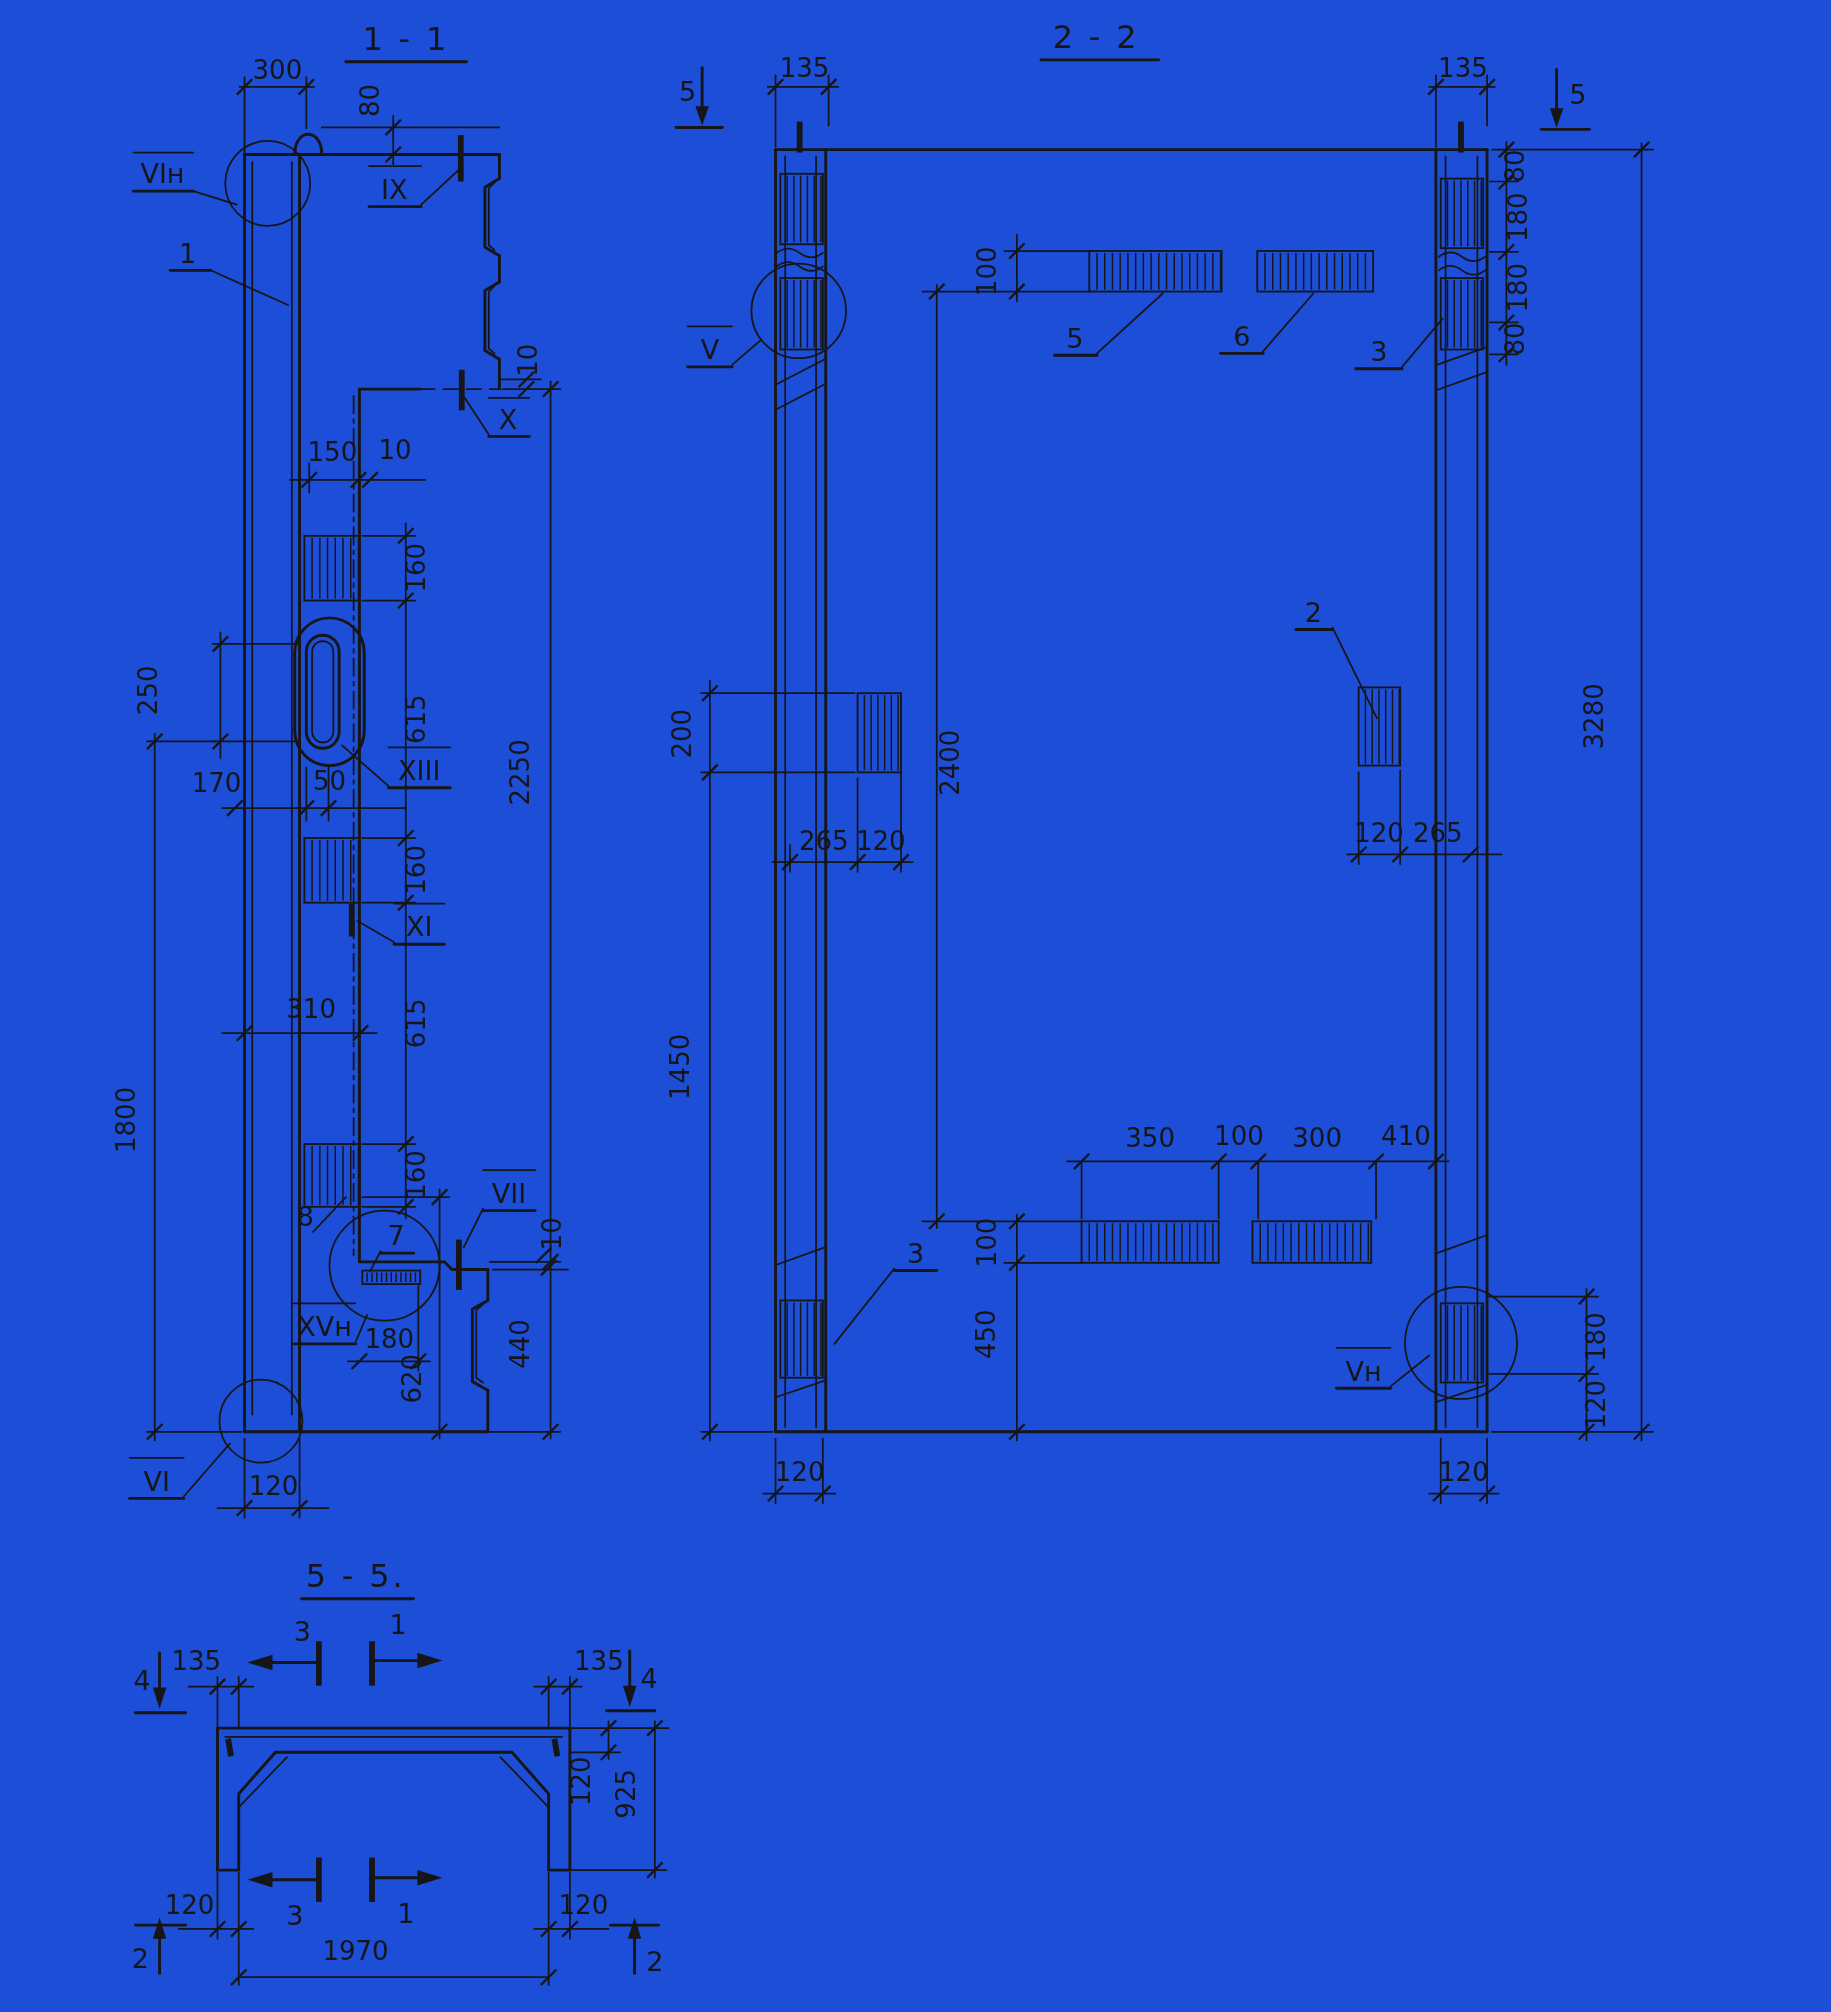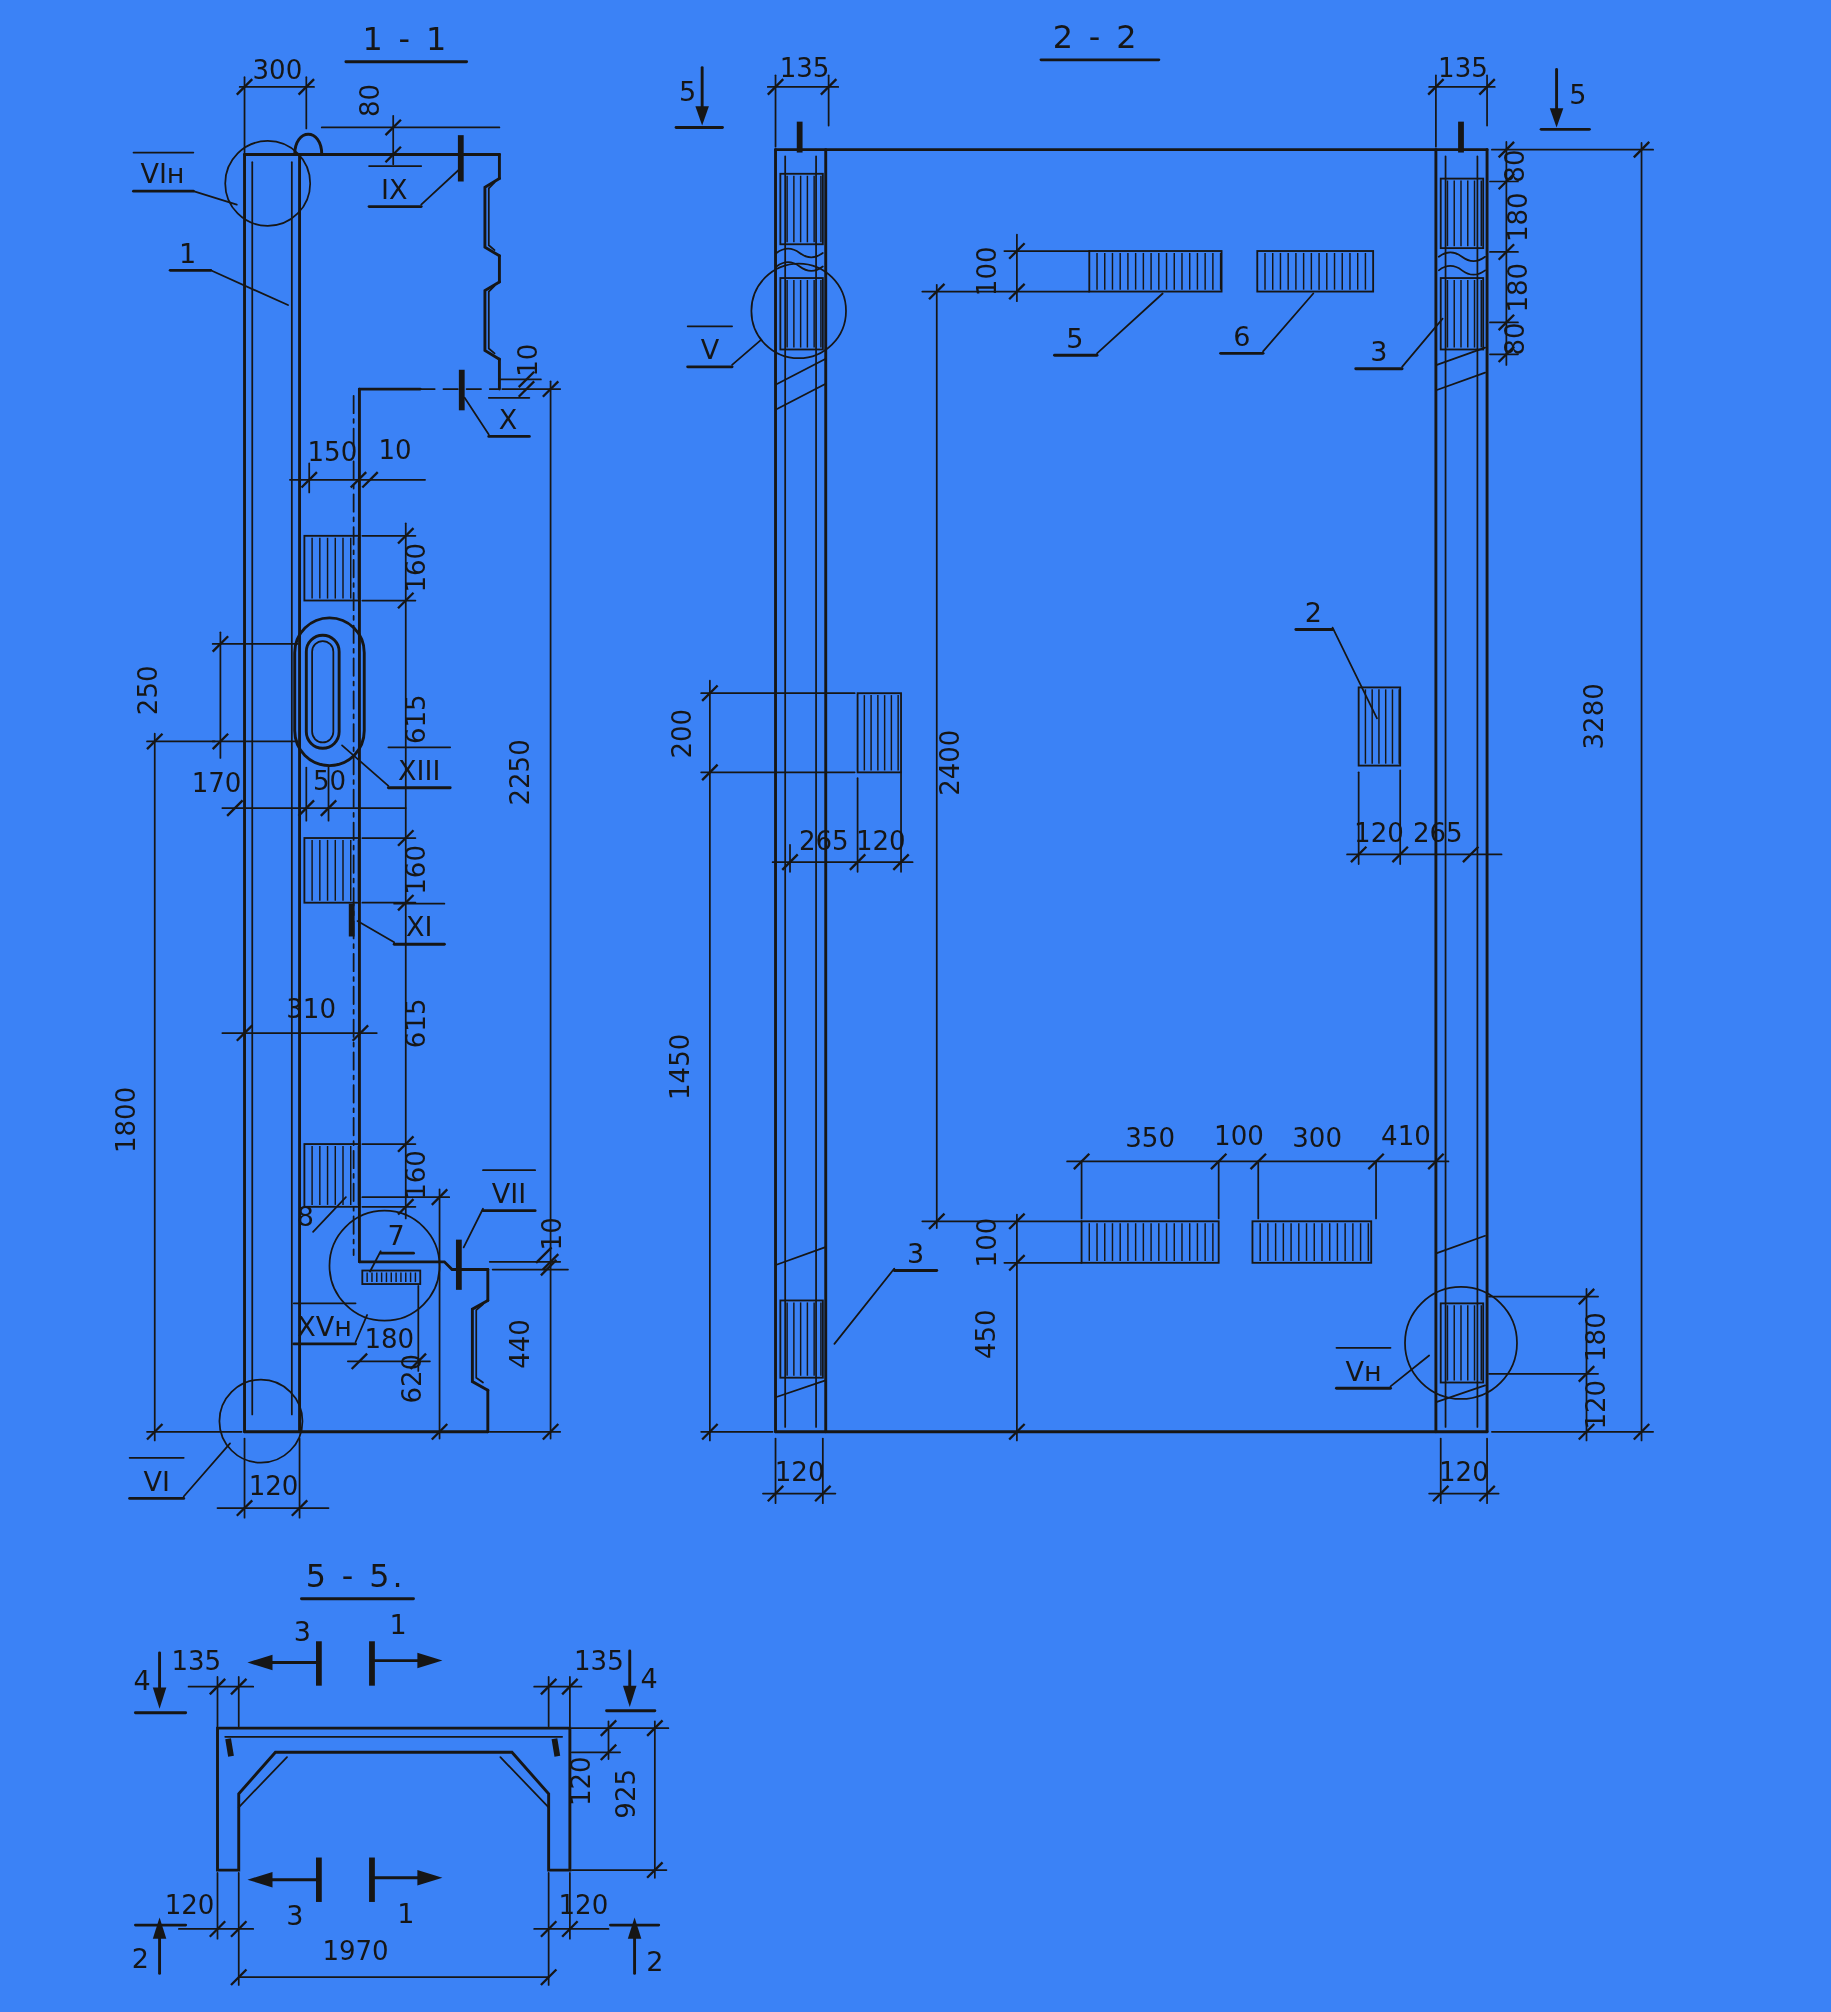--- a/index.html
+++ b/index.html
@@ -1,16 +1,16 @@
 <!DOCTYPE html>
 <html><head>
 <meta charset="utf-8">
 <style>
   html,body{margin:0;padding:0;background:#e8e8e6;}
-  .page{width:1832px;height:2012px;background:#3b82f6;position:relative;}
+  .page{width:1832px;height:2012px;background:#1d4ed8;position:relative;}
   svg{display:block;}
   .s1{stroke:#161616;stroke-width:1.8;fill:none;stroke-linecap:round;}
   .s2{stroke:#161616;stroke-width:3;fill:none;stroke-linecap:round;}
   .s4{stroke:#161616;stroke-width:6;fill:none;stroke-linecap:butt;}
   .dash{stroke-dasharray:15 9;}
   .dd{stroke-dasharray:18 6 4 6;}
   .tk{stroke:#161616;stroke-width:2.4;}
   .fill{fill:#161616;stroke:none;}
   text{font-family:"DejaVu Sans",sans-serif;fill:#161616;}
   .t{font-size:27px;text-anchor:middle;}

